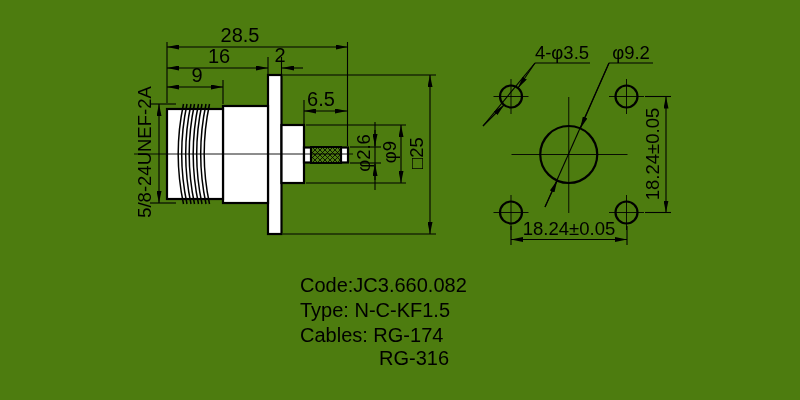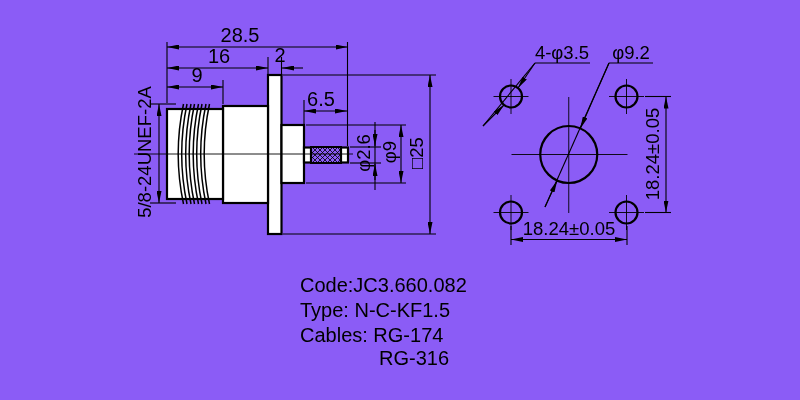--- a/index.html
+++ b/index.html
@@ -1,16 +1,16 @@
 <!DOCTYPE html>
 <html><head>
 <meta charset="utf-8">
 <style>
   html,body{margin:0;padding:0;background:#ffffff;}
-  .stage{position:relative;width:800px;height:400px;background:#8b5cf6;overflow:hidden;}
+  .stage{position:relative;width:800px;height:400px;background:#4d7c0f;overflow:hidden;}
   text{font-family:"Liberation Sans","DejaVu Sans",sans-serif;fill:#000;}
   .dimtxt{font-size:20px;}
   .dimtxt-s{font-size:18.5px;}
   .part{stroke:#000;stroke-width:2.2;fill:#ffffff;}
   .coil{stroke:#000;stroke-width:1.5;fill:none;}
   .knurl-rect{stroke:#000;stroke-width:2;}
   .dim{stroke:#000;stroke-width:1.1;fill:none;}
   .cl{stroke:#000;stroke-width:0.9;fill:none;}
   .thick{stroke:#000;stroke-width:2.2;fill:none;}
 </style>

